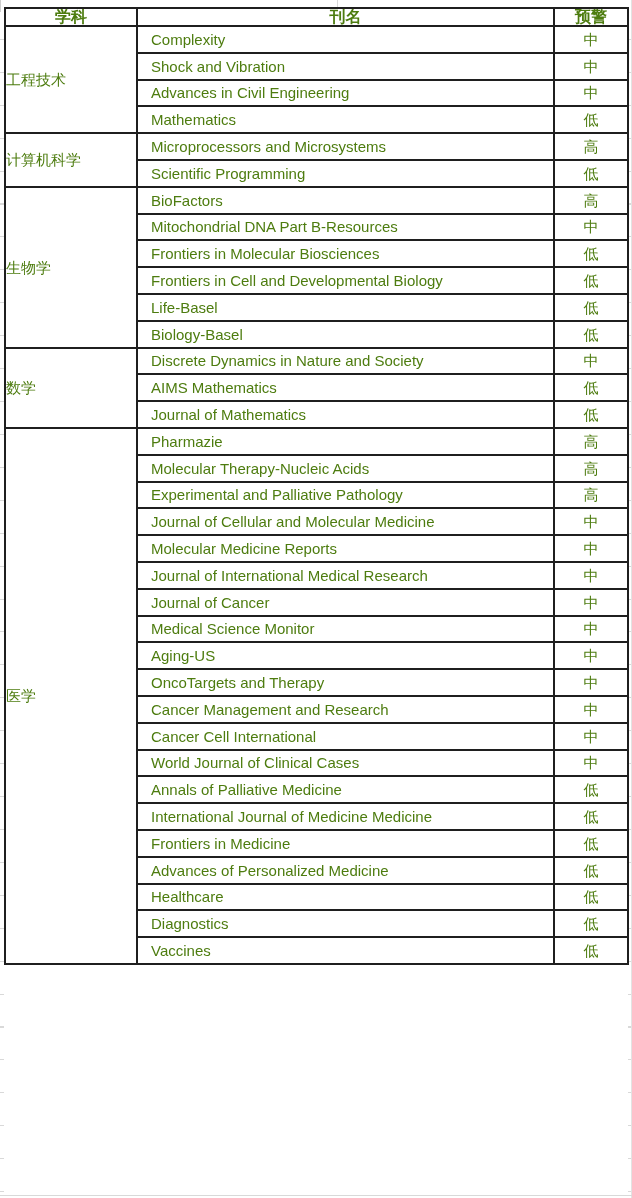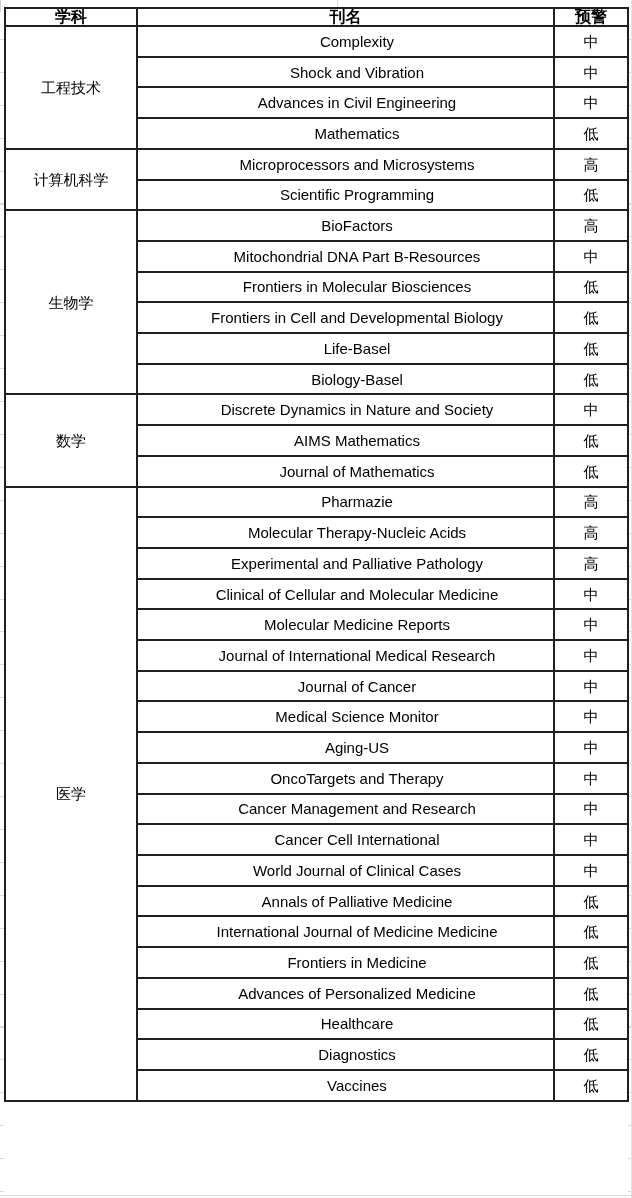--- a/index.html
+++ b/index.html
@@ -42,46 +42,46 @@
   }
   .grid-hline-bottom {
     position: absolute; left: 0; top: 1195px; width: 632px; height: 1px; background: #d9d9d9;
   }
 
   table.warning-table {
     position: absolute;
     left: 4px;
     top: 7px;
     width: 623px;
-    height: 1095px;
+    height: 958px;
     border-collapse: collapse;
     table-layout: fixed;
-    color: #000000;
+    color: #4d7c0f;
   }
   .warning-table th,
   .warning-table td {
     border: 2px solid #1f1f1f;
     padding: 0;
     overflow: hidden;
     white-space: nowrap;
     vertical-align: middle;
     font-size: 15px;
     line-height: 1;
   }
   .warning-table th {
     font-weight: bold;
     font-size: 16px;
     text-align: center;
   }
   .warning-table td.subject {
-    text-align: center;
+    text-align: left;
   }
   .warning-table td.journal {
-    text-align: center;
-    padding-left: 23px;
+    text-align: left;
+    padding-left: 13px;
   }
   .warning-table td.warning {
     text-align: center;
   }
 </style>
 </head>
 <body>
 
 <div class="grid-strip left"></div>
 <div class="grid-strip right"></div>
@@ -175,21 +175,21 @@
       </tr>
       <tr>
         <td class="journal">Molecular Therapy-Nucleic Acids</td>
         <td class="warning">高</td>
       </tr>
       <tr>
         <td class="journal">Experimental and Palliative Pathology</td>
         <td class="warning">高</td>
       </tr>
       <tr>
-        <td class="journal">Clinical of Cellular and Molecular Medicine</td>
+        <td class="journal">Journal of Cellular and Molecular Medicine</td>
         <td class="warning">中</td>
       </tr>
       <tr>
         <td class="journal">Molecular Medicine Reports</td>
         <td class="warning">中</td>
       </tr>
       <tr>
         <td class="journal">Journal of International Medical Research</td>
         <td class="warning">中</td>
       </tr>

